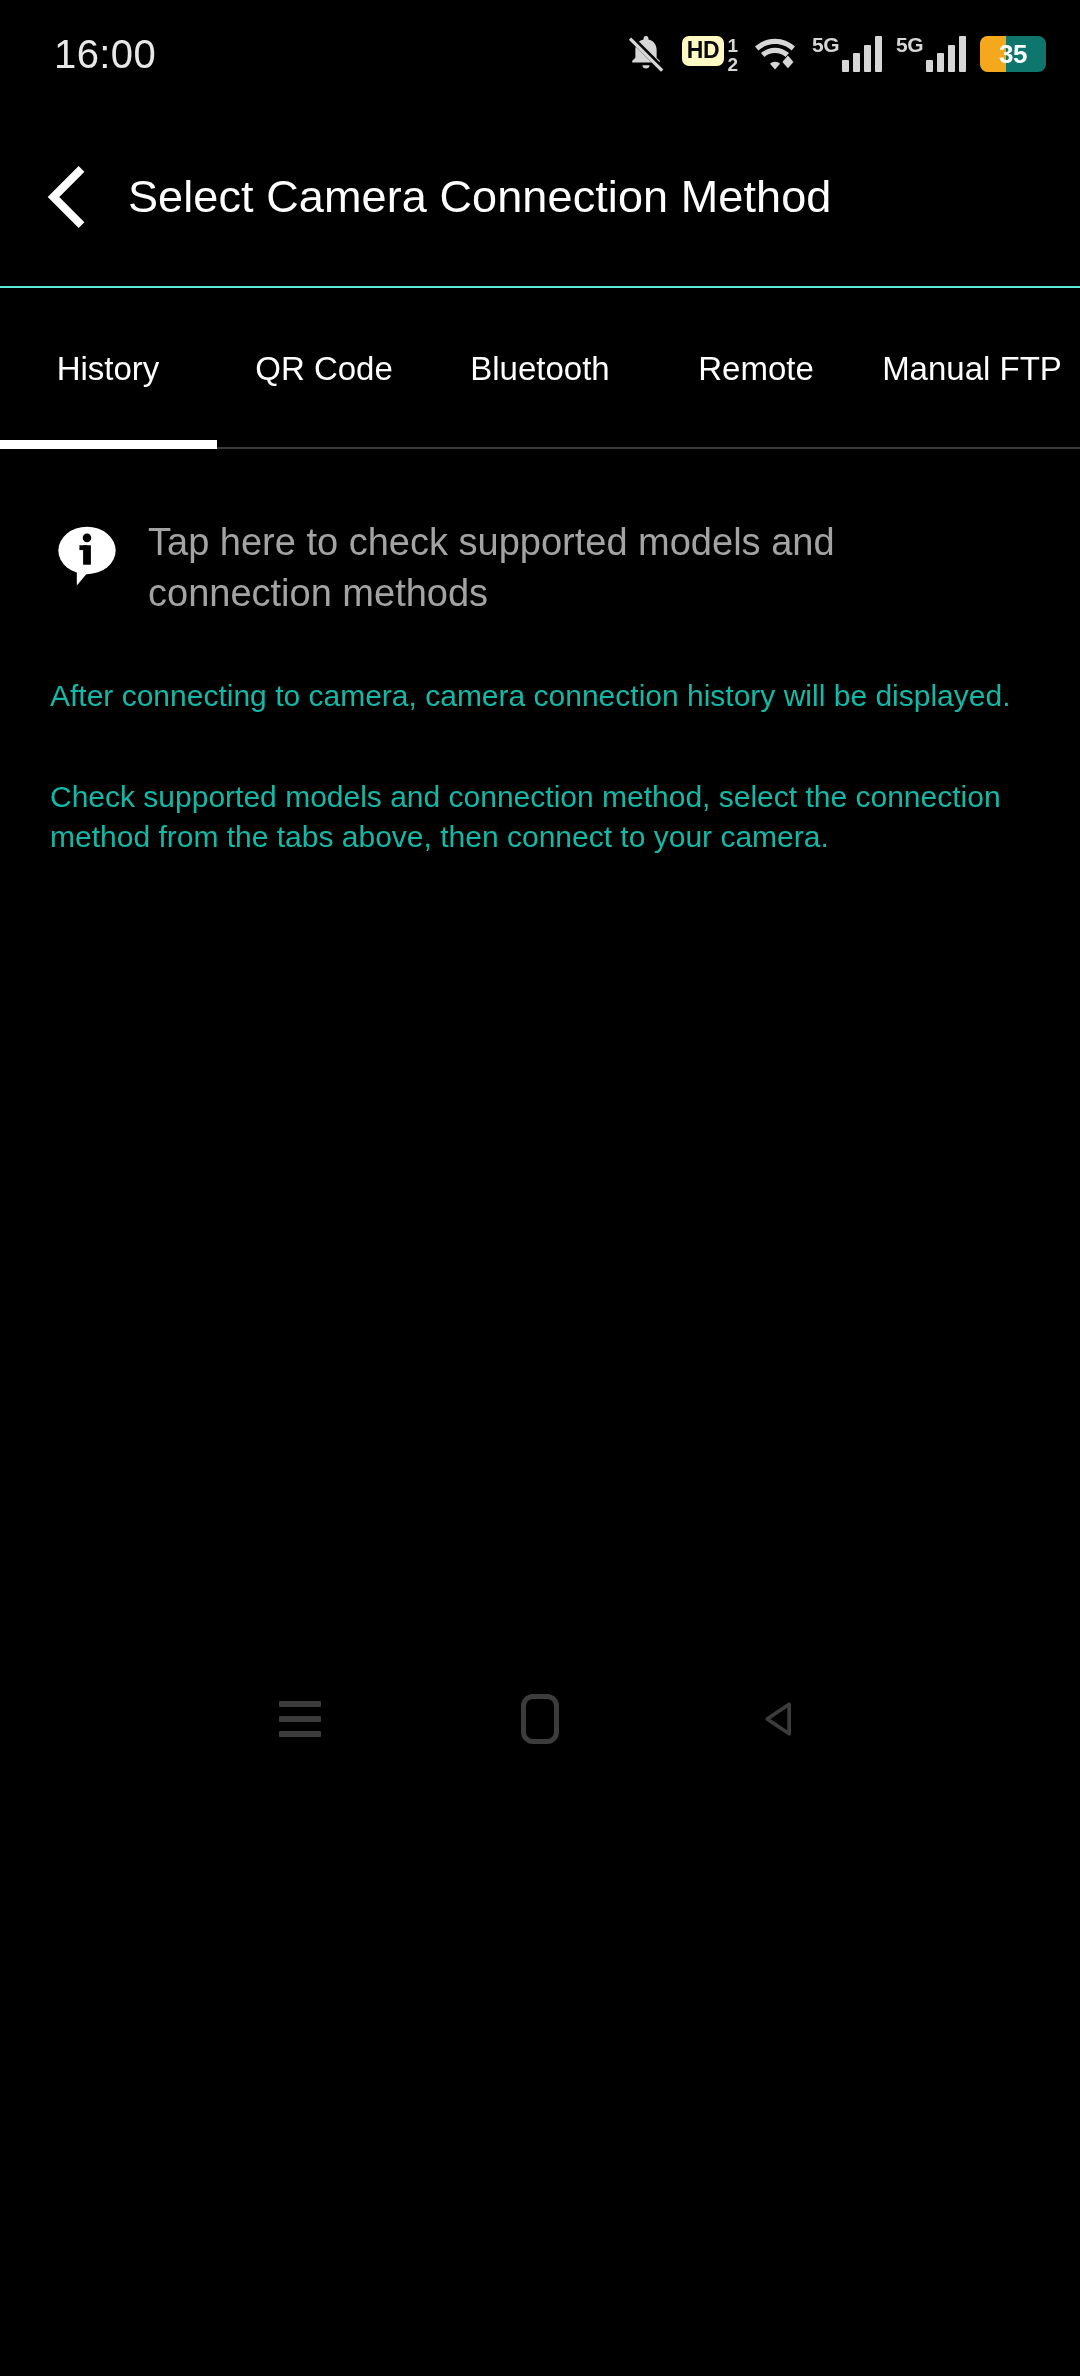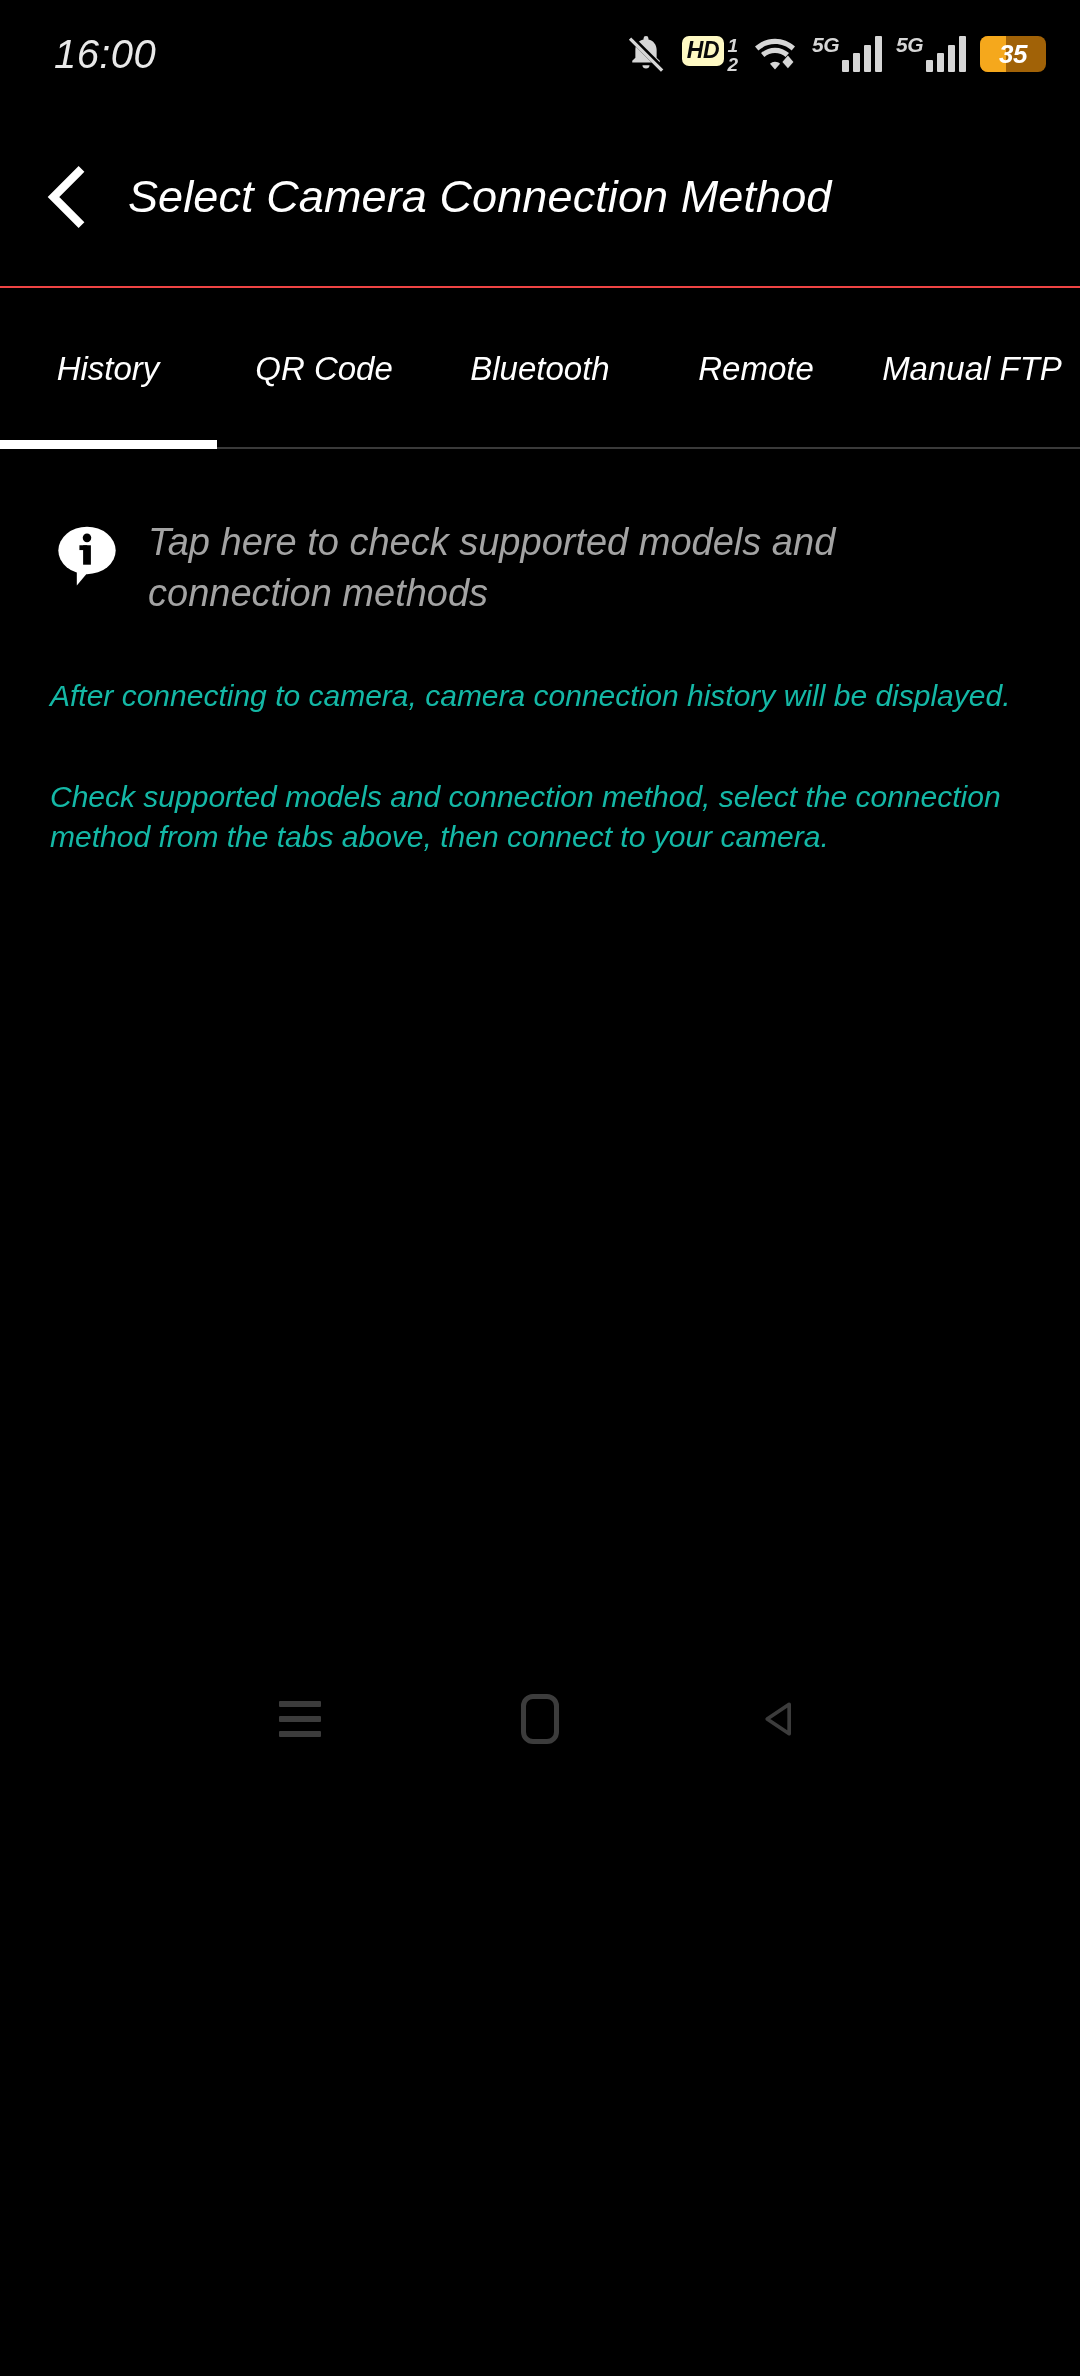--- a/index.html
+++ b/index.html
@@ -8,21 +8,20 @@
     height: 2376px;
     background: #000000;
     font-family: "Liberation Sans", sans-serif;
     overflow: hidden;
   }
   #screen {
     position: relative;
     width: 1080px;
     height: 1779px;
     background: #000000;
-    font-style: italic;
   }
 
   
   .statusbar {
     position: absolute; top:0; left:0;
     width: 1080px; height: 108px;
     display: flex; align-items: center;
     justify-content: space-between;
     padding: 0 34px 0 54px;
   }
@@ -74,21 +73,21 @@
   .bars { display:flex; align-items:flex-end; gap: 4px; height: 36px; }
   .bars i { display:block; width: 7px; background:#d6d6d6; border-radius:1px; }
   .bars i:nth-child(1){ height: 12px; }
   .bars i:nth-child(2){ height: 19px; }
   .bars i:nth-child(3){ height: 27px; }
   .bars i:nth-child(4){ height: 36px; }
 
   .battery {
     position: relative;
     width: 66px; height: 36px;
-    background: #a16207;
+    background: #0f766e;
     border-radius: 8px;
     display: flex; align-items: center; justify-content: center;
     overflow: hidden;
   }
   .battery::after {
     content:""; position:absolute; right:-6px; top:11px;
     width:6px; height:14px; background:#4a4a4a;
     border-radius: 0 4px 4px 0;
   }
   .batt-fill {
@@ -123,21 +122,21 @@
     font-weight: 400;
     margin-left: 22px;
     line-height: 1.1;
     letter-spacing: 0.1px;
   }
 
   
   .tabbar {
     position: absolute; top: 286px; left: 0;
     width: 1080px; height: 163px;
-    border-top: 2px solid #ef4444;
+    border-top: 2px solid #5eead4;
   }
   .tabs {
     display: flex;
     width: 100%;
     height: 100%;
   }
   .tab {
     flex: 1 1 0;
     display: flex;
     align-items: center;

